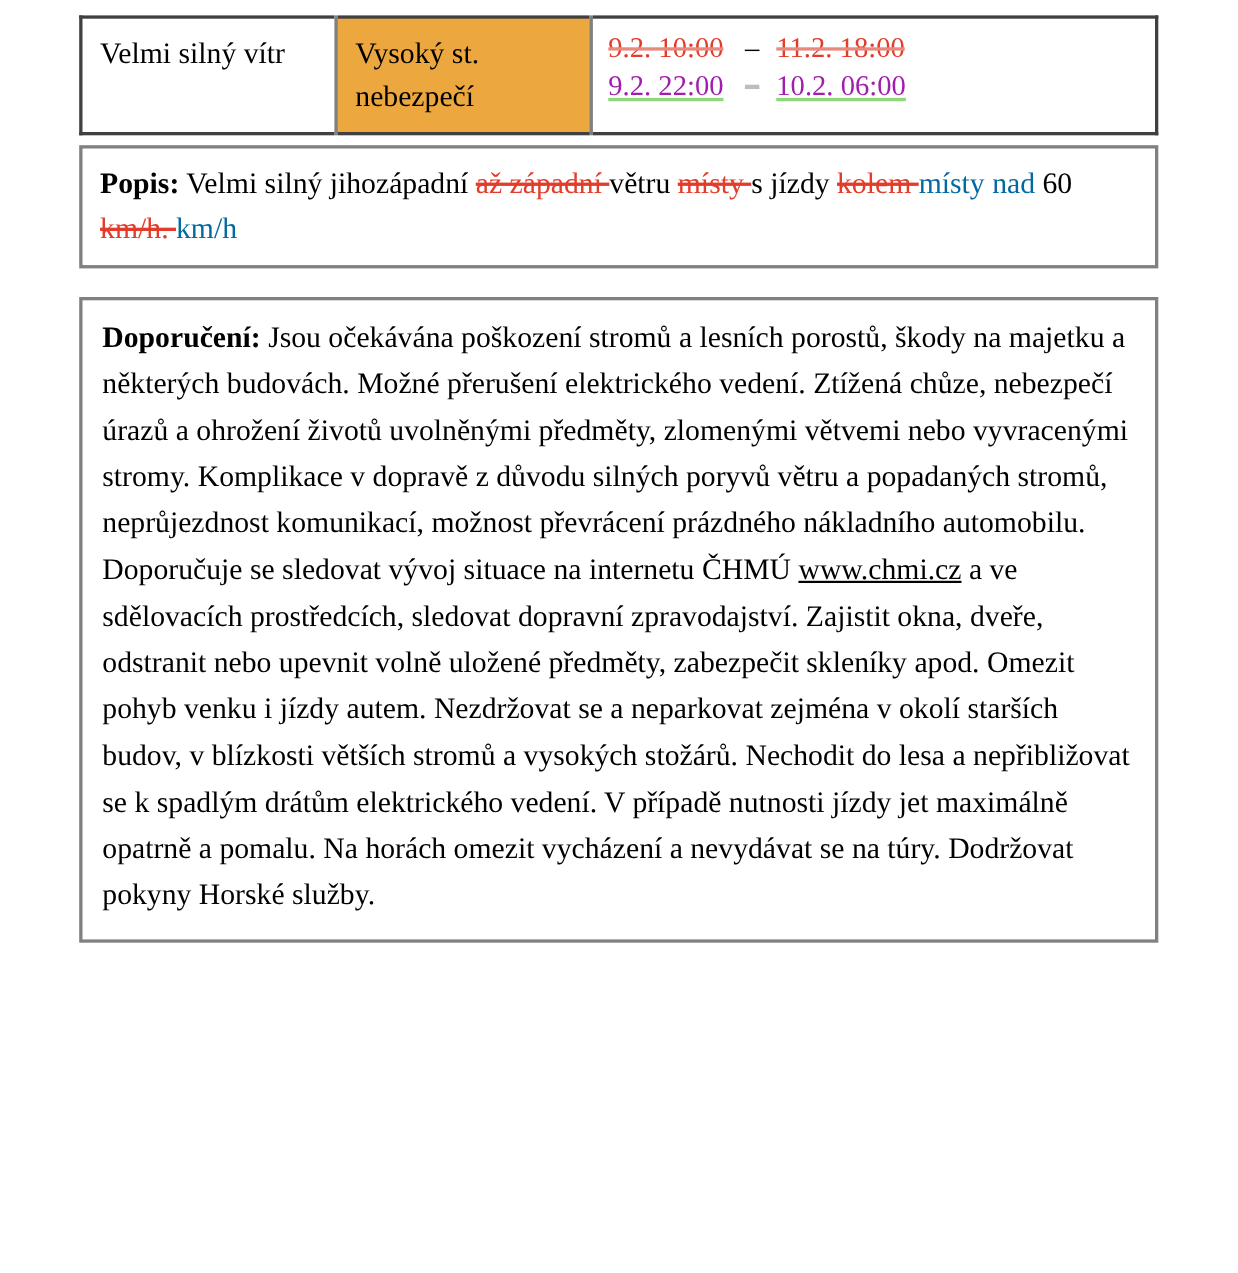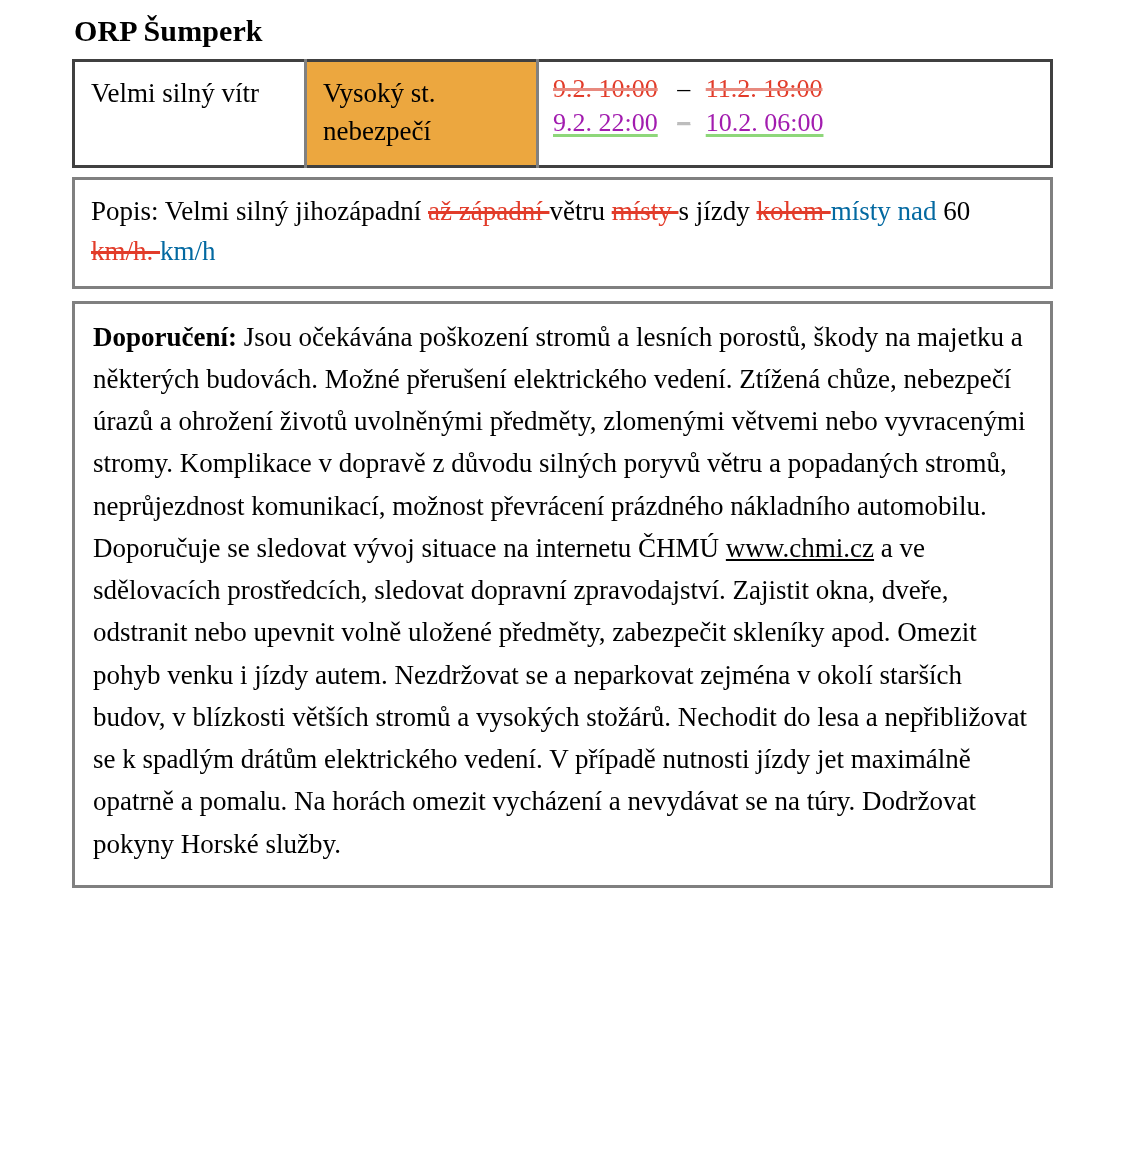--- a/index.html
+++ b/index.html
@@ -115,55 +115,54 @@
     text-decoration-thickness: 3px;
   }
 
   
   .popis-box {
     margin-top: 9px;
     padding: 11px 16px 14px 16px;
     font-size: 27px;
     line-height: 1.50;
   }
-  .popis-box .label { font-weight: normal; }
+  .popis-box .label { font-weight: bold; }
 
   .inline-del {
     color: #e23c2a;
     text-decoration: line-through;
     text-decoration-color: #e23c2a;
     text-decoration-thickness: 2.5px;
     margin-top: 24px;
   }
   .inline-ins {
     color: #0369a1;
   }
 
   
   .dopo-box {
-    margin-top: 12px;
+    margin-top: 26px;
     padding: 12px 18px 20px 18px;
     font-size: 27px;
     line-height: 1.565;
     text-align: left;
   }
   .dopo-box .label { font-weight: bold; }
   .link {
     color: #000000;
     text-decoration: underline;
     text-decoration-thickness: 2px;
     text-underline-offset: 2px;
   }
 </style>
 </head>
 <body>
 
 <div class="page">
 
-  <h1 class="page-title">ORP Šumperk</h1>
 
   <table class="warn-table">
     <tbody>
       <tr>
         <td class="cell-phenom">Velmi silný vítr</td>
         <td class="cell-level">Vysoký st. nebezpečí</td>
         <td class="cell-dates">
           <div class="date-grid">
             <span class="date-cell del date-from-old">9.2. 10:00</span>
             <span class="date-cell date-sep-old sep-dash-plain">–</span>

